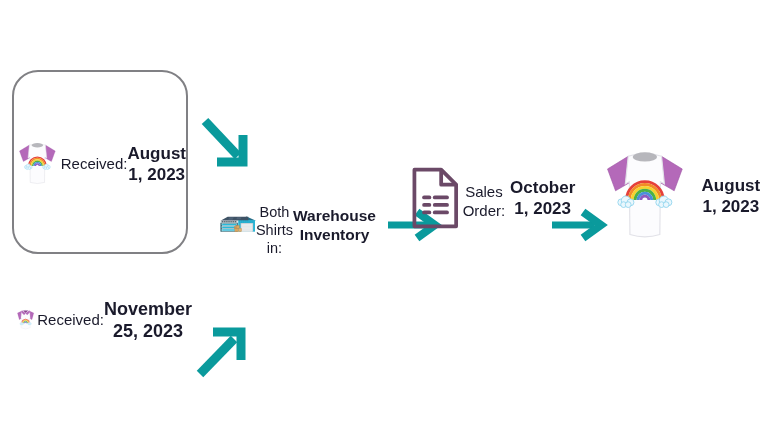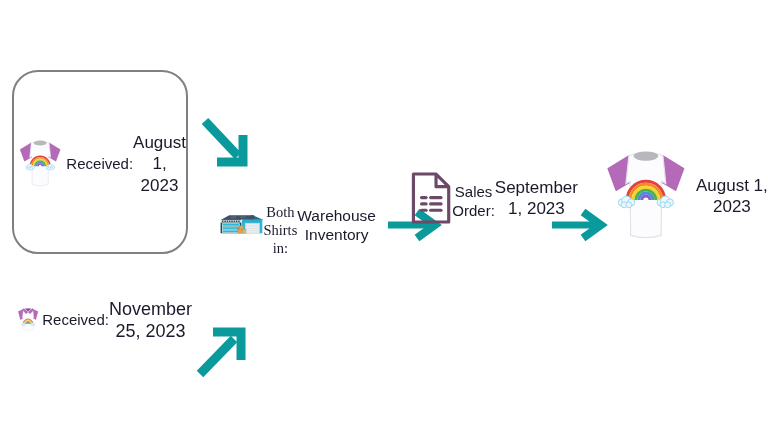--- a/index.html
+++ b/index.html
@@ -3,26 +3,26 @@
 <meta charset="utf-8">
 <style>
   html,body{margin:0;padding:0;background:#ffffff;}
   body{width:768px;height:437px;position:relative;overflow:hidden;
        font-family:"Liberation Sans","DejaVu Sans",sans-serif;color:var(--text-dark,#1a1a2b);}
   .stage{position:absolute;inset:0;}
   .title{position:absolute;top:14px;left:0;width:768px;text-align:center;
          font-size:40px;font-weight:bold;letter-spacing:.5px;color:var(--title-gray,#66676b);}
   .node{position:absolute;display:flex;flex-direction:row;align-items:center;text-align:center;}
   .cap{font-size:15px;line-height:1.25;color:var(--text-dark,#1a1a2b);}
-  .cap-sm{font-size:14.5px;font-family:Liberation Serif, serif;}
-  .date{font-size:17px;font-weight:normal;line-height:1.25;color:var(--text-dark,#1a1a2b);}
+  .cap-sm{font-size:14.5px;}
+  .date{font-size:17px;font-weight:bold;line-height:1.25;color:var(--text-dark,#1a1a2b);}
   .date-lg{font-size:18px;}
   .boxed{border:2px solid var(--box-border,#808084);border-radius:26px;box-sizing:border-box;
          padding-top:4px;}
-  .wh-bold{font-size:15.5px;font-weight:normal;line-height:1.25;width:130px;margin-top:2px;}
+  .wh-bold{font-size:15.5px;font-weight:bold;line-height:1.25;width:130px;margin-top:2px;}
   .nowrap{white-space:nowrap;}
   .arrow{position:absolute;}
   .arrow path{stroke:var(--teal,#0a9a9c);fill:none;}
   .sleeve{fill:var(--purple,#b469b9);stroke:var(--purple-dark,#9c50a2);stroke-width:1;}
   .shirt-body{fill:#fcfcfe;stroke:#e2e2e8;stroke-width:2;}
   .rainbow{fill:none;stroke-width:5;}
   .cloud{fill:#eaf7fd;stroke:#8fd4ee;stroke-width:1.5;}
   .doc-stroke{stroke:var(--plum,#6b4967);fill:none;}
 </style>
 </head>
@@ -175,21 +175,21 @@
       <g class="doc-stroke" stroke-width="7" stroke-linecap="round">
         <path d="M30,57 L40,57"></path>
           <path d="M50,57 L73,57"></path>
         <path d="M30,71 L40,71"></path>
           <path d="M50,71 L73,71"></path>
         <path d="M30,85 L40,85"></path>
           <path d="M50,85 L73,85"></path>
       </g>
     </svg>
     <div class="cap" style="margin-top:8px">Sales Order:</div>
-    <div class="date">September 1, 2023</div>
+    <div class="date">October 1, 2023</div>
   </div>
 
   <svg class="arrow" style="left:548px;top:207px;" width="64" height="36" viewBox="0 0 64 36">
     <path d="M4,18 L46,18" stroke-width="7"></path>
     <path d="M35,5 L53,18 L35,31" stroke-width="8"></path>
   </svg>
 
   <div class="node" style="left:596px;top:126px;width:172px;">
     <svg width="158" height="140" viewBox="0 0 170 158">
         <use href="#tshirt"></use>

